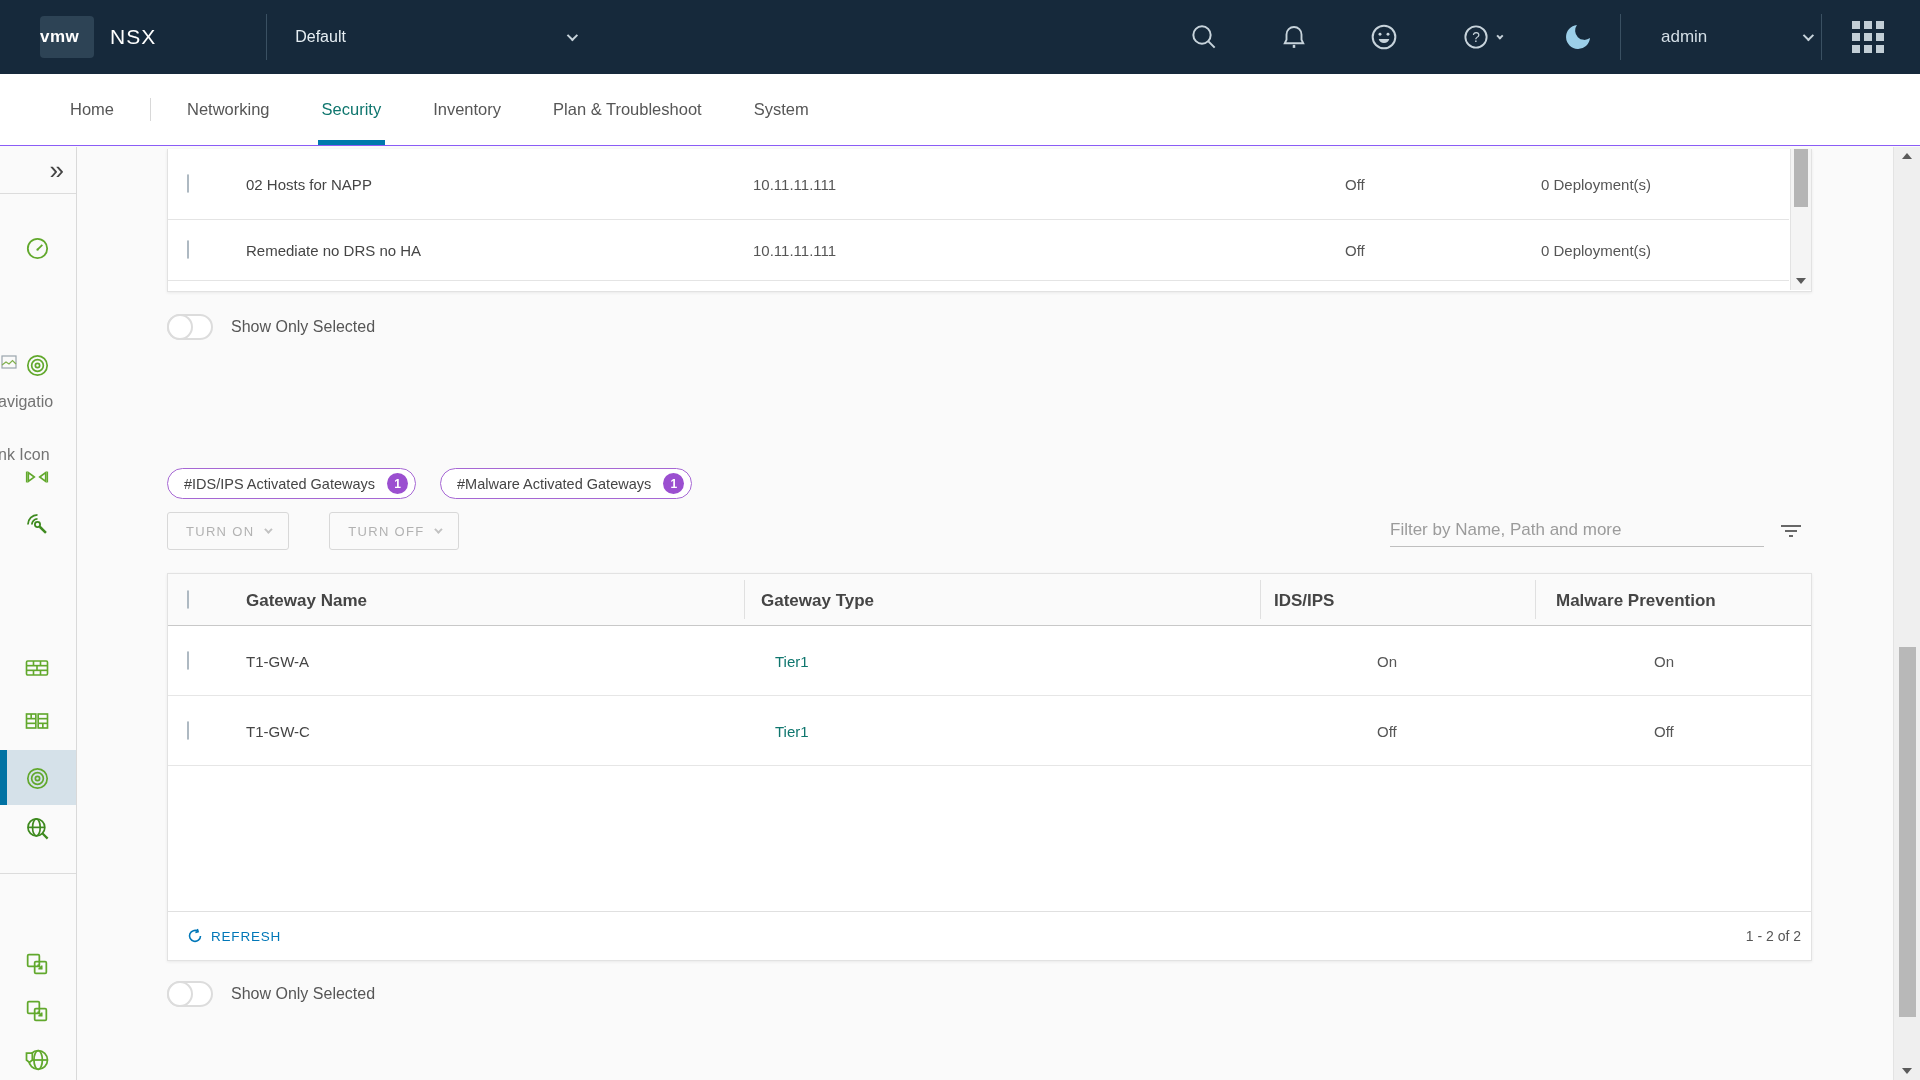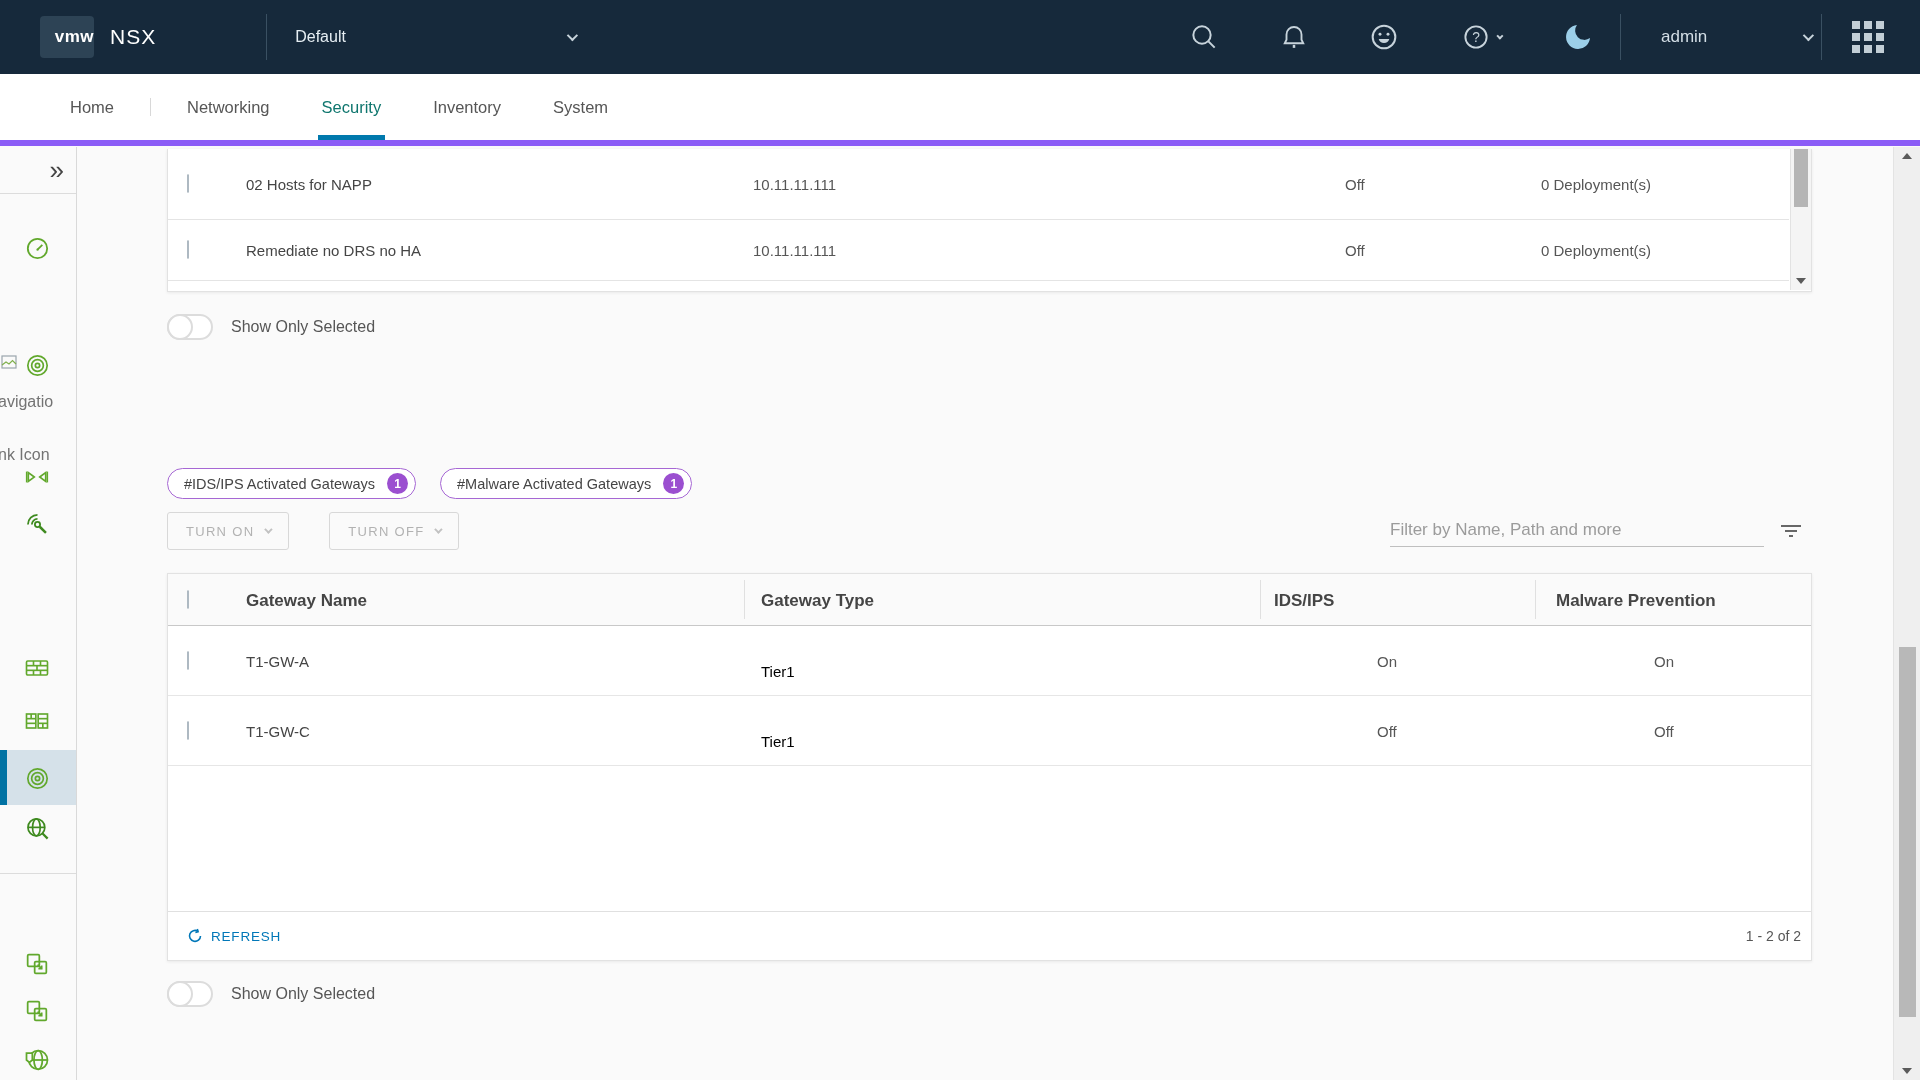--- a/index.html
+++ b/index.html
@@ -4,41 +4,41 @@
 <style>
   * { margin:0; padding:0; box-sizing:border-box; }
   html,body { width:1920px; height:1080px; overflow:hidden; background:#FAFAFA;
     font-family:"Liberation Sans", sans-serif; color:#454545; }
   .screen { position:relative; width:1920px; height:1080px; }
 
   
   .topbar { position:absolute; top:0; left:0; width:1920px; height:74px;
     background:#16293B; display:flex; align-items:center; padding:0 14px; }
   .logo-box { width:54px; height:42px; background:#2D4355; border-radius:4px;
-    display:flex; align-items:center; justify-content:flex-end; margin-left:26px; }
+    display:flex; align-items:center; justify-content:flex-start; margin-left:26px; }
   .logo-box span { color:#FFFFFF; font-weight:700; font-size:17px; letter-spacing:.5px; }
   .product-name { color:#FFFFFF; font-size:21px; letter-spacing:1px; margin-left:16px; font-weight:400; }
   .hdr-divider { width:1px; height:46px; background:#3A5062; margin:0 0 0 110px; }
   .org-selector { display:flex; align-items:center; justify-content:space-between;
     width:280px; margin-left:28px; color:#E6EEF3; font-size:16px; cursor:pointer; }
   .chev { width:8px; height:8px; border-right:2px solid #C7D3DB; border-bottom:2px solid #C7D3DB;
     transform:rotate(45deg) translateY(-2px); display:inline-block; }
   .chev.small { width:5px; height:5px; }
   .hdr-icons { display:flex; align-items:center; gap:58px; margin-left:auto; margin-right:26px; }
   .hicon { width:32px; height:32px; display:flex; align-items:center; justify-content:center; cursor:pointer; }
   .hdr-divider2 { width:1px; height:46px; background:#3A5062; }
   .user-menu { display:flex; align-items:center; justify-content:space-between;
     width:200px; padding:0 10px 0 40px; color:#D3DEE6; font-size:17px; cursor:pointer; }
   .waffle { display:grid; grid-template-columns:repeat(3,8px); grid-template-rows:repeat(3,8px);
     gap:4px; margin:0 22px 0 30px; cursor:pointer; }
   .waffle div { background:#C2CED6; }
 
   
   .tabbar { position:absolute; top:74px; left:0; width:1920px; height:72px; background:#FFFFFF;
-    border-bottom:6px solid #8b5cf6; display:flex; align-items:stretch; padding-left:44px; }
+    border-bottom:1px solid #8b5cf6; display:flex; align-items:stretch; padding-left:44px; }
   .tab { display:flex; align-items:center; font-size:16.5px; color:#565656;
     padding:0 26px; position:relative; cursor:pointer; }
   .tab.active { color:#0f766e; }
   .tab.active::after { content:""; position:absolute; left:22px; right:22px; bottom:0;
     height:5px; background:#0079AD; }
   .tab-sep { width:1px; background:#D8D8D8; margin:24px 10px; }
 
   
   .content { position:absolute; top:147px; left:0; width:1920px; height:933px; background:#FAFAFA; }
 
@@ -122,21 +122,21 @@
   .filter-icon { position:absolute; left:1778px; top:372px; cursor:pointer; }
 
   
   .gw-card { top:426px; height:388px; }
   .gw-header { position:absolute; top:0; left:0; right:0; height:52px; background:#FAFAFA;
     border-bottom:1px solid #C8C8C8; }
   .gw-header .colname { position:absolute; top:17px; font-size:17px; font-weight:700; color:#454545; }
   .col-div { position:absolute; top:6px; bottom:6px; width:1px; background:#E0E0E0; }
   .gw-row { position:absolute; left:0; right:0; height:69px; }
   .gw-row .cell-name { left:78px; }
-  .gw-row .cell-type { position:absolute; left:593px; font-size:15px; color:#000000;margin-top:10px; }
+  .gw-row .cell-type { position:absolute; left:607px; font-size:15px; color:#0f766e; }
   .gw-div { position:absolute; left:0; right:0; height:1px; background:#E6E6E6; }
   .gw-ids-toggle { position:absolute; left:1119px; }
   .gw-ids-label { position:absolute; left:1209px; font-size:15px; color:#565656; }
   .gw-mal-toggle { position:absolute; left:1397px; }
   .gw-mal-label { position:absolute; left:1486px; font-size:15px; color:#565656; }
   .vcenter { top:50%; transform:translateY(-50%); }
   .gw-footer { position:absolute; left:0; right:0; bottom:0; height:49px; border-top:1px solid #E0E0E0;
     display:flex; align-items:center; justify-content:space-between; padding:0 10px 0 19px;gap:14px; }
   .refresh { display:flex; align-items:center; gap:8px; color:#0077B8; font-size:13.5px;
     letter-spacing:.8px; cursor:pointer; }
@@ -217,20 +217,21 @@
         <div></div>
     </div>
   </header>
 
   <nav class="tabbar">
     <div class="tab">Home</div>
     <div class="tab-sep"></div>
     <div class="tab">Networking</div>
     <div class="tab active">Security</div>
     <div class="tab">Inventory</div>
+    <div class="tab">Plan &amp; Troubleshoot</div>
     <div class="tab">System</div>
   </nav>
 
   <div class="content">
 
     <aside class="sidebar">
       <div class="sb-abs sb-expand">»</div>
       <div class="sb-abs sb-div" style="top:46px;"></div>
 
       <div class="sb-abs sb-icon" style="top:86px;">

